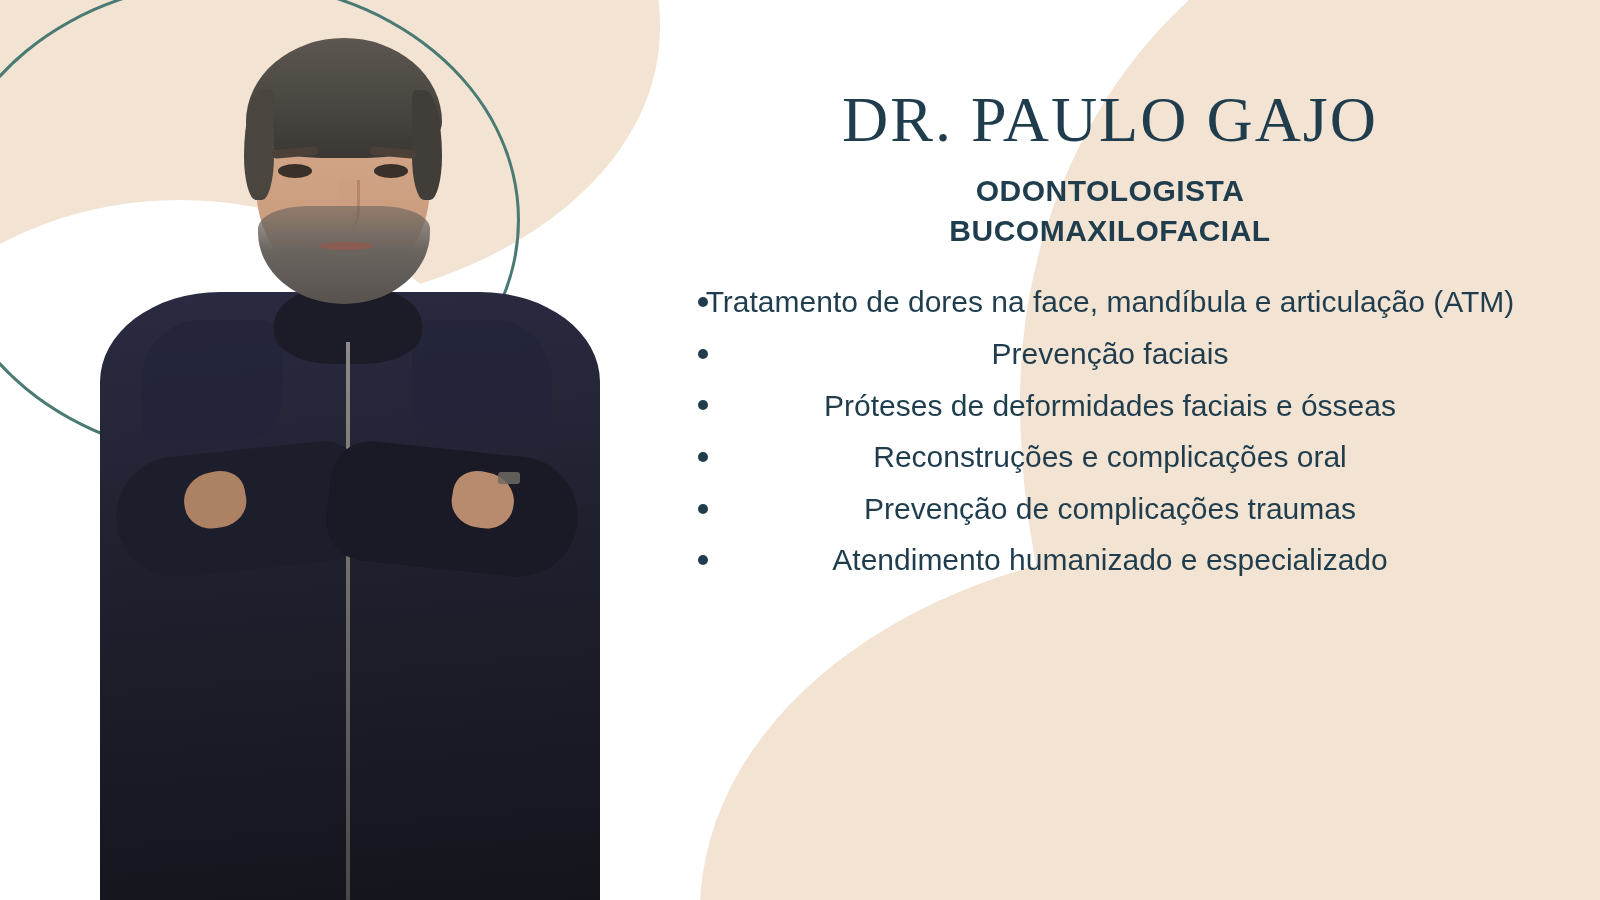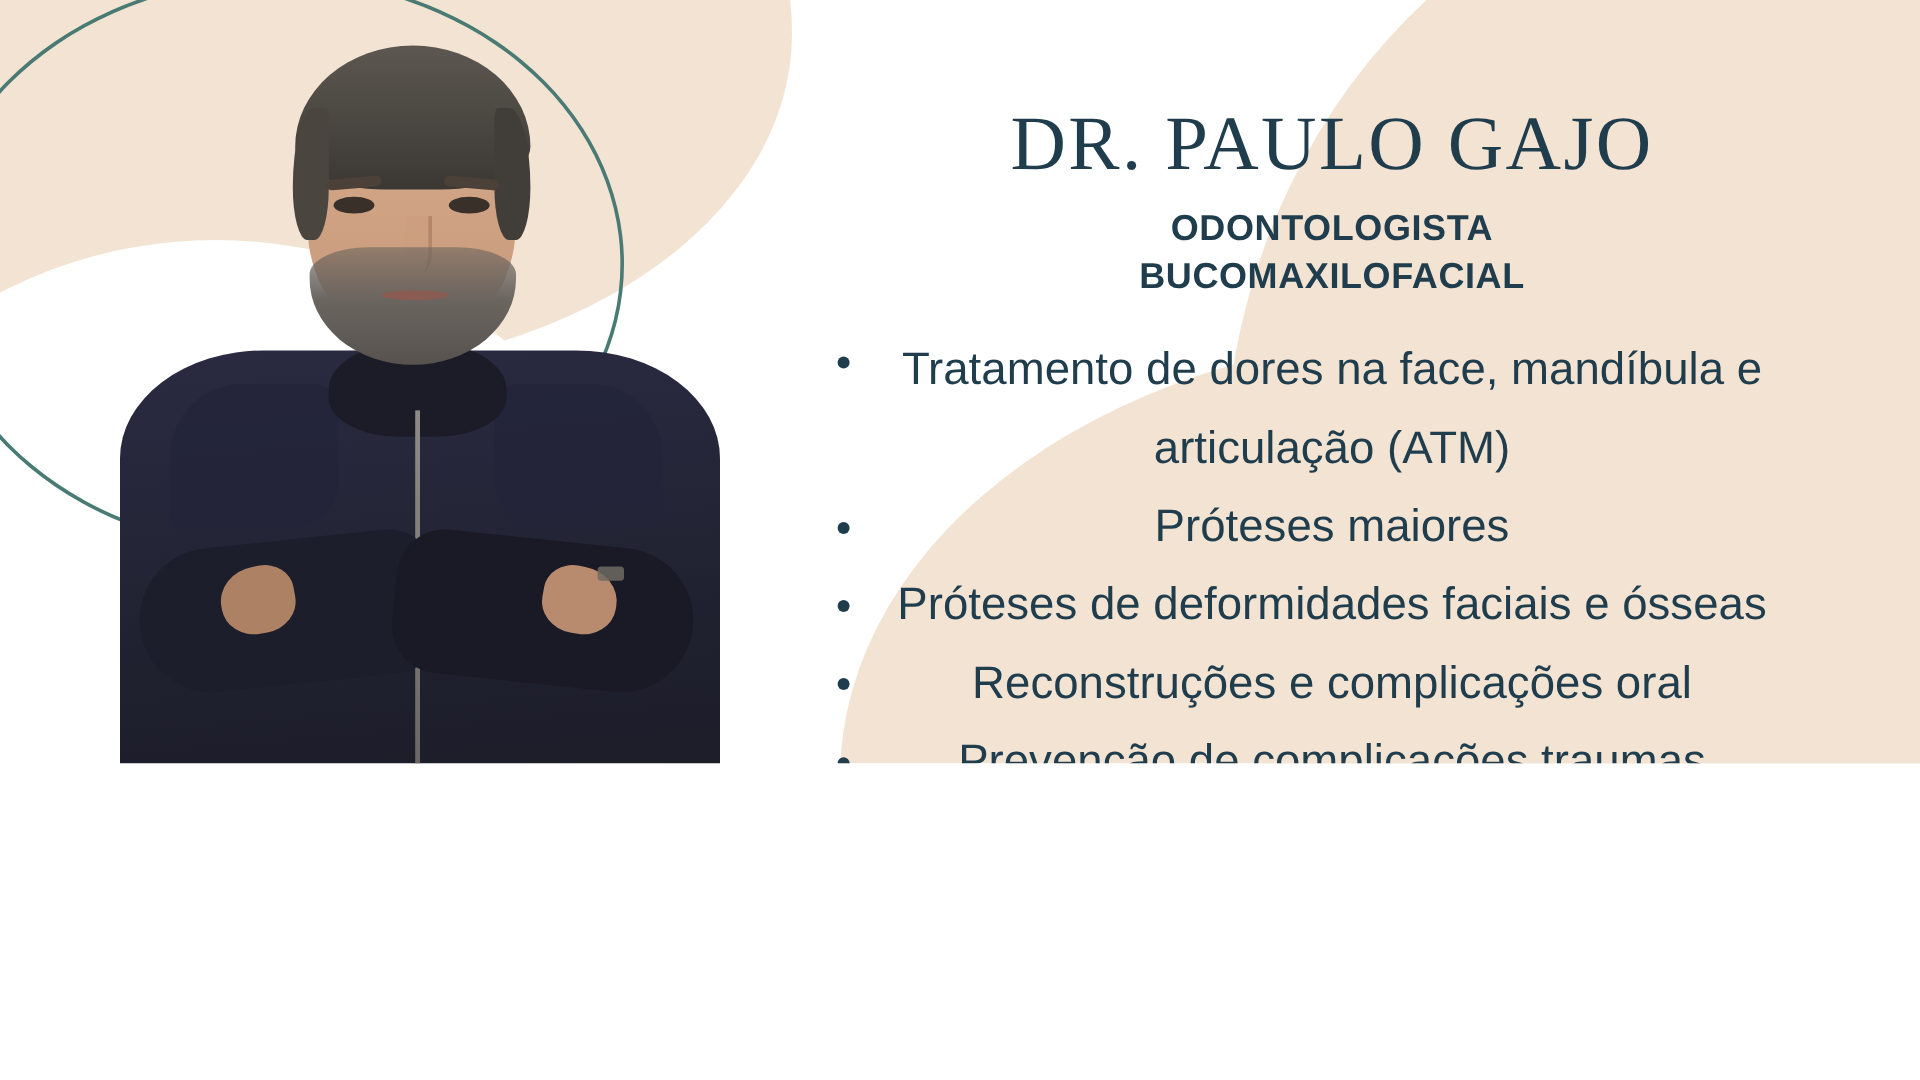--- a/index.html
+++ b/index.html
@@ -7,21 +7,21 @@
     width: 1600px;
     height: 900px;
     overflow: hidden;
     background: #ffffff;
     font-family: "Liberation Sans", sans-serif;
   }
 
   .slide {
     position: relative;
     width: 1600px;
-    height: 636px;
+    height: 900px;
     background: #ffffff;
     overflow: hidden;
   }
 
   
   .beige-top-left {
     position: absolute;
     left: -240px;
     top: -330px;
     width: 900px;
@@ -327,21 +327,21 @@
     line-height: 1.32;
     letter-spacing: .5px;
   }
   .bullets {
     margin-top: 26px;
     list-style: none;
     padding: 0 24px;
   }
   .bullets li {
     position: relative;
-    font-size: 38px;
+    font-size: 30px;
     color: #1f3d4d;
     line-height: 1.72;
     padding-left: 0;
   }
   .bullets li .dot {
     position: absolute;
     left: 14px;
     top: 50%;
     transform: translateY(-50%);
     width: 10px;
@@ -396,30 +396,34 @@
       <div>ODONTOLOGISTA</div>
       <div>BUCOMAXILOFACIAL</div>
     </div>
     <ul class="bullets">
       <li class="two-line">
         <span class="dot"></span>
         <span class="txt">Tratamento de dores na face, mandíbula e articulação (ATM)</span>
       </li>
       <li>
         <span class="dot"></span>
-        <span class="txt">Próteses maiores</span>
+        <span class="txt">Prevenção faciais</span>
       </li>
       <li>
         <span class="dot"></span>
         <span class="txt">Próteses de deformidades faciais e ósseas</span>
       </li>
       <li>
         <span class="dot"></span>
         <span class="txt">Reconstruções e complicações oral</span>
       </li>
       <li>
         <span class="dot"></span>
         <span class="txt">Prevenção de complicações traumas</span>
+      </li>
+      <li>
+        <span class="dot"></span>
+        <span class="txt">Atendimento humanizado e especializado</span>
       </li>
     </ul>
   </div>
 
 </div>
 
 </body></html>

